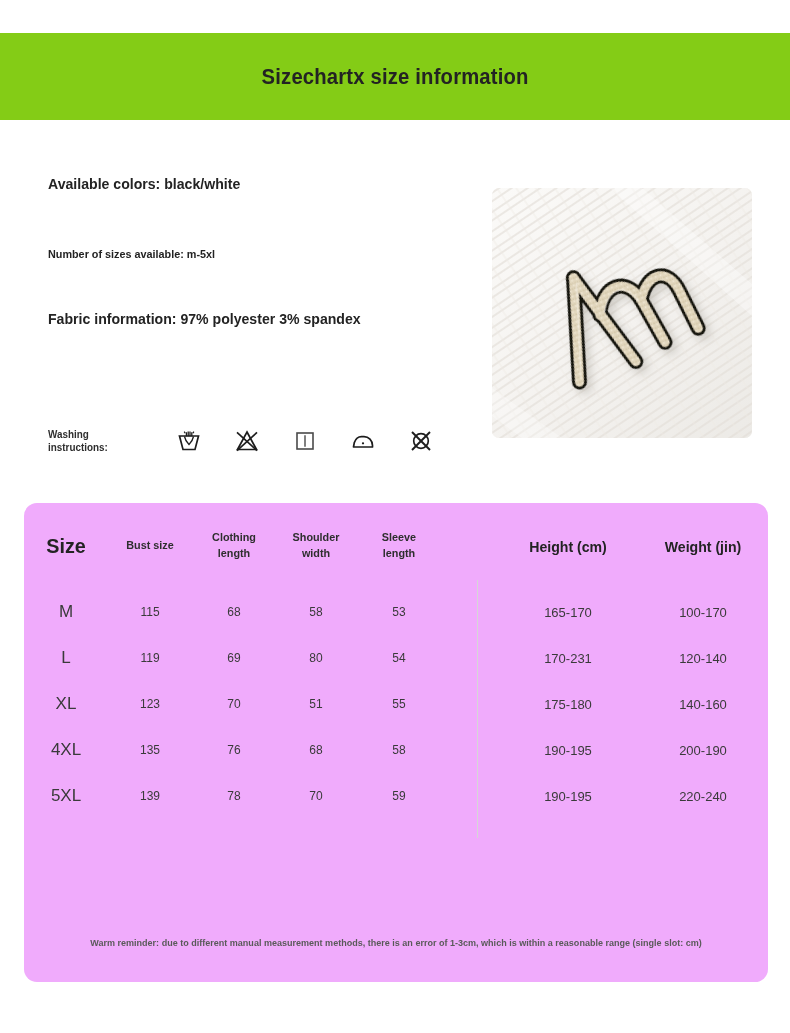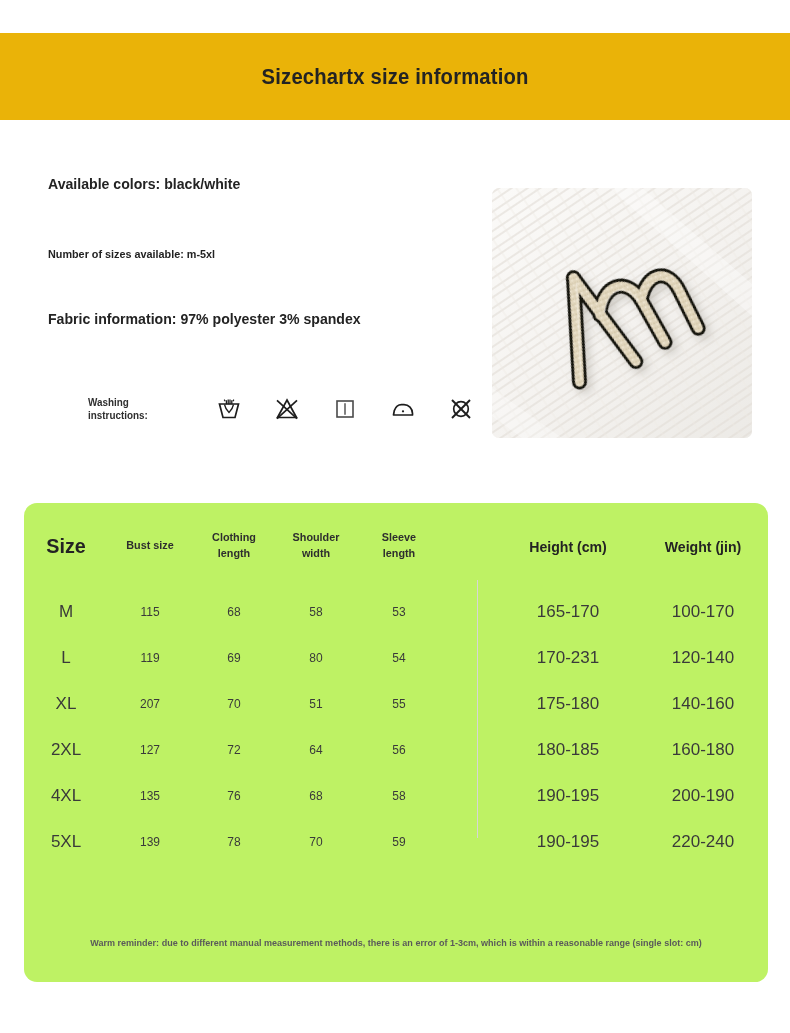--- a/index.html
+++ b/index.html
@@ -16,21 +16,21 @@
     overflow: hidden;
   }
 
   
   .header-band {
     position: absolute;
     left: 0;
     top: 33px;
     width: 790px;
     height: 87px;
-    background: #eab308;
+    background: #84cc16;
     display: flex;
     align-items: center;
     justify-content: center;
   }
   .header-title {
     font-size: 22px;
     font-weight: 700;
     letter-spacing: 0.2px;
     color: #232323;
     transform: scaleX(0.92);
@@ -61,25 +61,24 @@
   }
   .info-fabric {
     font-size: 15px;
     margin-top: 50px;
   }
 
   
   .wash-row {
     position: absolute;
     left: 48px;
-    top: 396px;
+    top: 428px;
     width: 420px;
     display: flex;
     align-items: center;
-    margin-left: 40px;
   }
   .wash-label {
     font-size: 10.5px;
     font-weight: 700;
     line-height: 1.25;
     color: #2e2e2e;
     width: 120px;
     transform: scaleX(0.94);
     transform-origin: left center;
   }
@@ -109,21 +108,21 @@
   }
   .product-photo svg { display: block; }
 
   
   .table-panel {
     position: absolute;
     left: 24px;
     top: 503px;
     width: 744px;
     height: 479px;
-    background: #bef264;
+    background: #f0abfc;
     border-radius: 13px;
   }
 
   .table-grid {
     position: absolute;
     left: 0;
     top: 0;
     width: 744px;
   }
 
@@ -175,21 +174,21 @@
     font-size: 12px;
     font-weight: 400;
     color: #3a3a3a;
   }
   .b-size {
     font-size: 17px;
     font-weight: 400;
     color: #3a3a3a;
   }
   .b-range {
-    font-size: 17px;
+    font-size: 13px;
     font-weight: 400;
     color: #3a3a3a;
   }
 
   
   .v-divider {
     position: absolute;
     left: 453px;
     top: 77px;
     width: 1px;
@@ -365,39 +364,29 @@
       <div class="c-clothing b-cell">69</div>
       <div class="c-shoulder b-cell">80</div>
       <div class="c-sleeve b-cell">54</div>
       <div class="c-gap"></div>
       <div class="c-height b-range">170-231</div>
       <div class="c-weight b-range">120-140</div>
     </div>
 
     <div class="trow tbody-row">
       <div class="c-size b-size">XL</div>
-      <div class="c-bust b-cell">207</div>
+      <div class="c-bust b-cell">123</div>
       <div class="c-clothing b-cell">70</div>
       <div class="c-shoulder b-cell">51</div>
       <div class="c-sleeve b-cell">55</div>
       <div class="c-gap"></div>
       <div class="c-height b-range">175-180</div>
       <div class="c-weight b-range">140-160</div>
     </div>
 
-    <div class="trow tbody-row">
-      <div class="c-size b-size">2XL</div>
-      <div class="c-bust b-cell">127</div>
-      <div class="c-clothing b-cell">72</div>
-      <div class="c-shoulder b-cell">64</div>
-      <div class="c-sleeve b-cell">56</div>
-      <div class="c-gap"></div>
-      <div class="c-height b-range">180-185</div>
-      <div class="c-weight b-range">160-180</div>
-    </div>
 
 
     <div class="trow tbody-row">
       <div class="c-size b-size">4XL</div>
       <div class="c-bust b-cell">135</div>
       <div class="c-clothing b-cell">76</div>
       <div class="c-shoulder b-cell">68</div>
       <div class="c-sleeve b-cell">58</div>
       <div class="c-gap"></div>
       <div class="c-height b-range">190-195</div>

